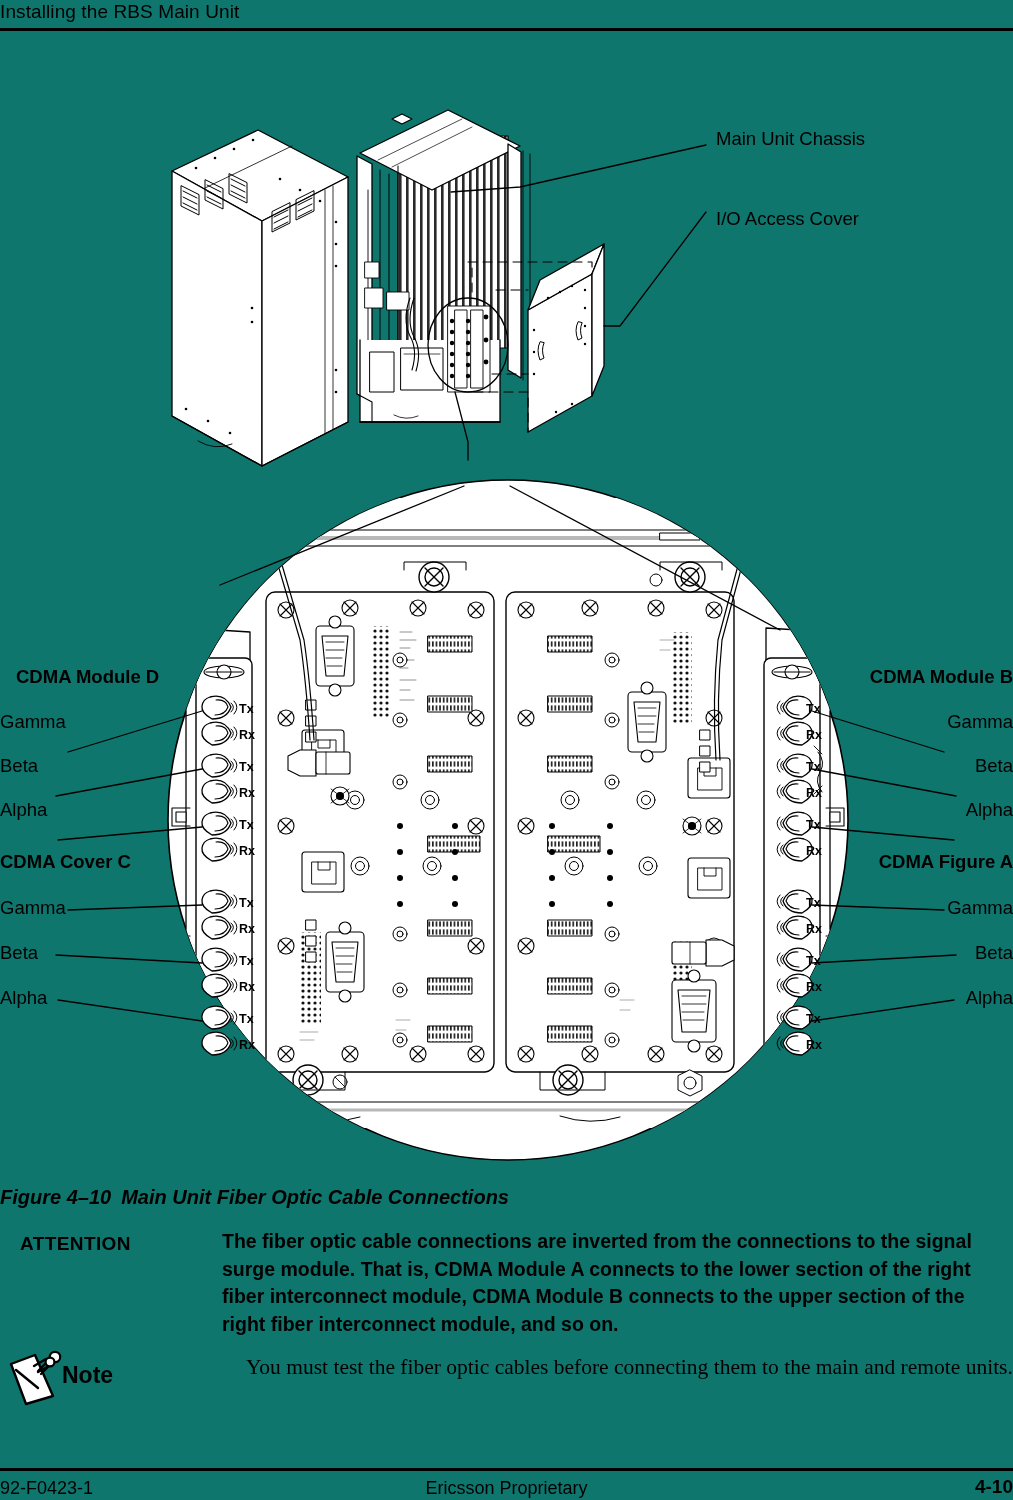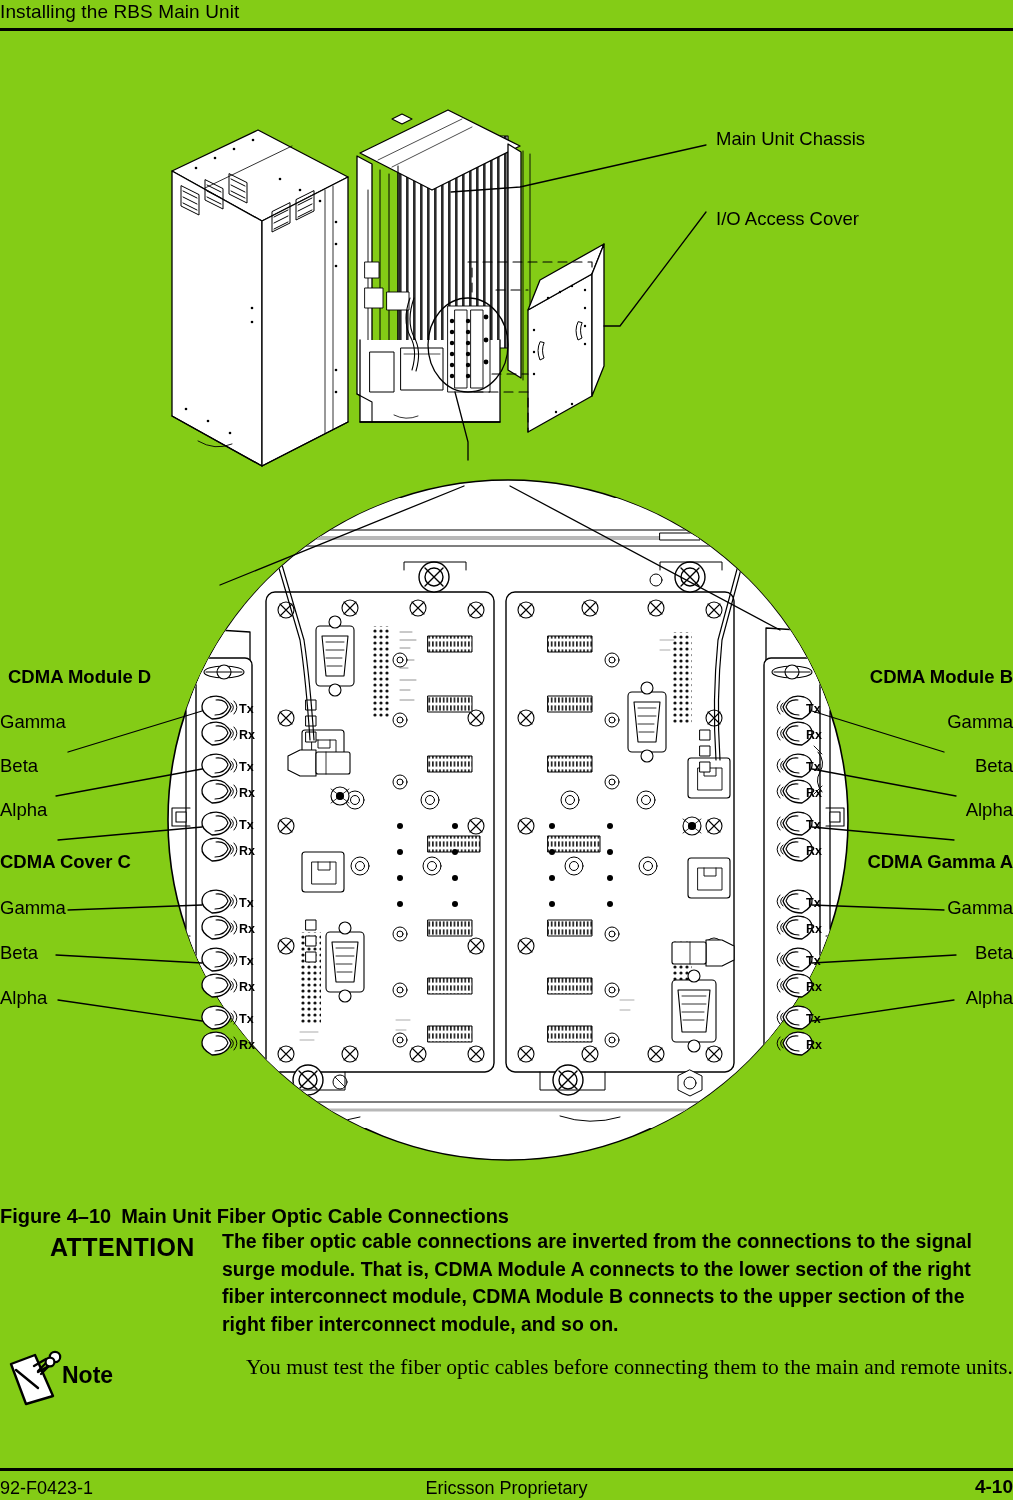--- a/index.html
+++ b/index.html
@@ -11,21 +11,21 @@
   body {
     font-family: "Liberation Sans", sans-serif;
     color: #000000;
     -webkit-font-smoothing: antialiased;
   }
   #page {
     position: relative;
     width: 1013px;
     height: 1500px;
     overflow: hidden;
-    background: #84cc16;
+    background: #0f766e;
   }
 
   
   .hdr-left {
     position: absolute;
     left: 0px;
     top: 1px;
     font-size: 19px;
     letter-spacing: 0.1px;
     white-space: nowrap;
@@ -100,40 +100,40 @@
   }
   .callout.bold { font-weight: bold; }
 
   
   .fig-caption {
     position: absolute;
     left: 0px;
     top: 1186px;
     font-size: 20px;
     font-weight: bold;
+    font-style: italic;
     white-space: nowrap;
-    margin-top: 19px;
   }
   .fig-caption .num { margin-right: 10px; }
 
   
   .adm-label {
     position: absolute;
     font-weight: bold;
     white-space: nowrap;
   }
   .adm-body {
     position: absolute;
     left: 222px;
     width: 790px;
   }
   #attention-label {
-    left: 50px;
+    left: 20px;
     top: 1233px;
-    font-size: 25px;
+    font-size: 19px;
     letter-spacing: 0.4px;
   }
   #attention-body {
     top: 1228px;
     font-size: 19.5px;
     font-weight: bold;
     line-height: 1.42;
   }
   #note-label {
     left: 62px;
@@ -895,34 +895,34 @@
         <text x="806" y="983">Tx</text>
           <text x="806" y="1009">Rx</text>
       </g>
     </svg>
 
     <div class="callout" style="left:716px; top:87px;">Main Unit Chassis</div>
 
     <div class="callout" style="left:716px; top:167px;">I/O Access Cover</div>
 
 
-    <div class="callout bold" style="left:8px; top:625px;">CDMA Module D</div>
+    <div class="callout bold" style="left:16px; top:625px;">CDMA Module D</div>
     <div class="callout" style="left:0px; top:670px;">Gamma</div>
     <div class="callout" style="left:0px; top:714px;">Beta</div>
     <div class="callout" style="left:0px; top:758px;">Alpha</div>
     <div class="callout bold" style="left:0px; top:810px;">CDMA Cover C</div>
     <div class="callout" style="left:0px; top:856px;">Gamma</div>
     <div class="callout" style="left:0px; top:901px;">Beta</div>
     <div class="callout" style="left:0px; top:946px;">Alpha</div>
 
     <div class="callout bold" style="right:0px; top:625px; text-align:right;">CDMA Module B</div>
     <div class="callout" style="right:0px; top:670px; text-align:right;">Gamma</div>
     <div class="callout" style="right:0px; top:714px; text-align:right;">Beta</div>
     <div class="callout" style="right:0px; top:758px; text-align:right;">Alpha</div>
-    <div class="callout bold" style="right:0px; top:810px; text-align:right;">CDMA Gamma A</div>
+    <div class="callout bold" style="right:0px; top:810px; text-align:right;">CDMA Figure A</div>
     <div class="callout" style="right:0px; top:856px; text-align:right;">Gamma</div>
     <div class="callout" style="right:0px; top:901px; text-align:right;">Beta</div>
     <div class="callout" style="right:0px; top:946px; text-align:right;">Alpha</div>
   </div>
 
   <div class="fig-caption">
     <span class="num">Figure 4–10</span><span>Main Unit Fiber Optic Cable Connections</span>
   </div>
 
   <div class="adm-label" id="attention-label">ATTENTION</div>

